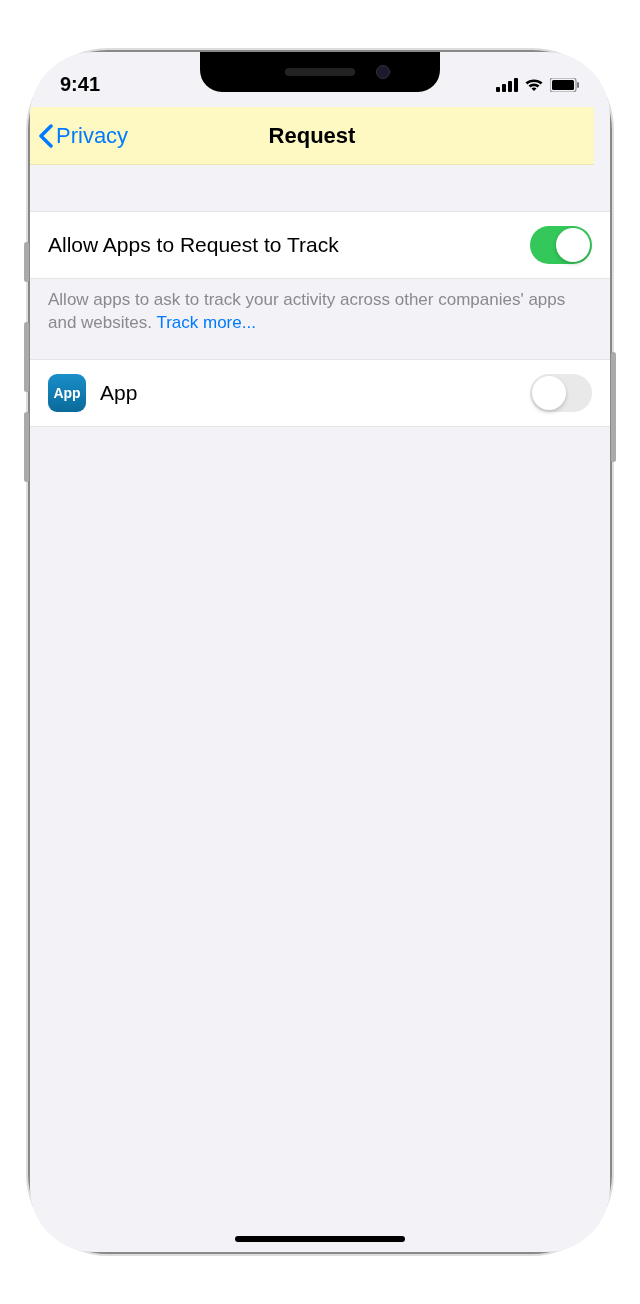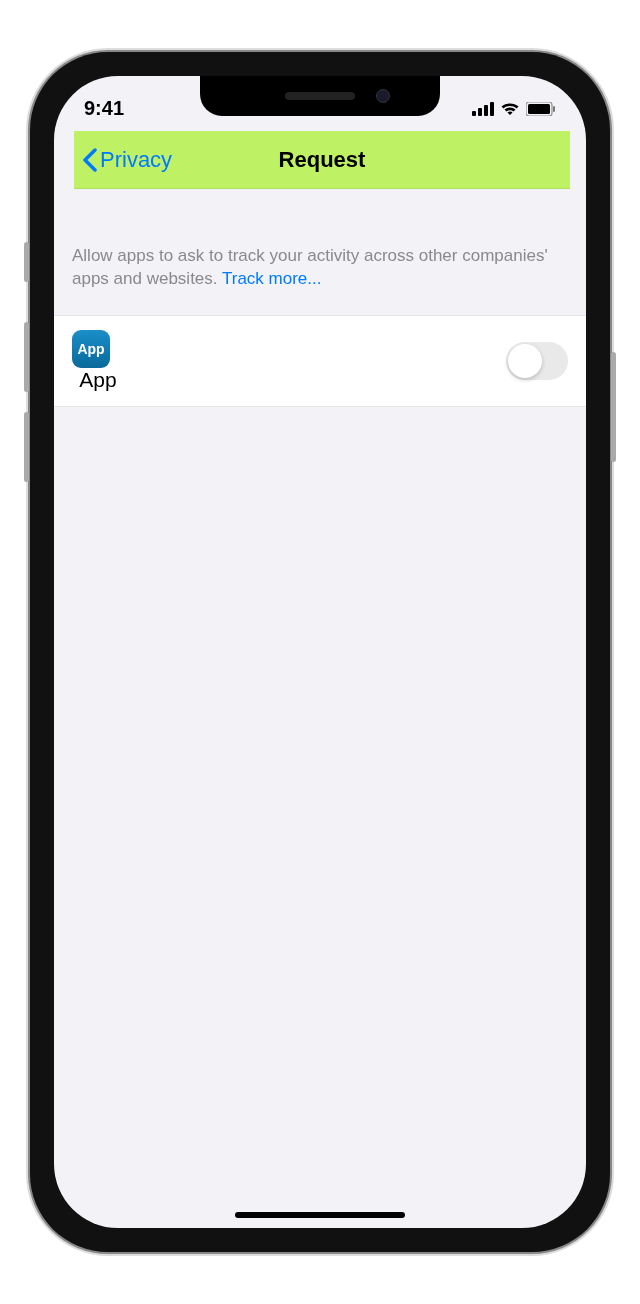--- a/index.html
+++ b/index.html
@@ -14,21 +14,21 @@
       height: 1304px;
       display: flex;
       align-items: center;
       justify-content: center;
     }
     .phone-frame {
       width: 580px;
       height: 1200px;
       background: #111;
       border-radius: 78px;
-      padding: 24px;
+      padding: 0;
       position: relative;
       box-shadow: 0 0 0 2px #888, 0 0 0 4px #ddd;
     }
     .side-button {
       position: absolute;
       background: #aaa;
       border-radius: 3px;
     }
     .btn-left-1 { left: -6px; top: 190px; width: 5px; height: 40px; }
     .btn-left-2 { left: -6px; top: 270px; width: 5px; height: 70px; }
@@ -98,22 +98,21 @@
     .nav-bar {
       position: absolute;
       top: 55px;
       left: 0;
       right: 16px;
       height: 58px;
       display: flex;
       align-items: center;
       padding: 0 8px;
       border-bottom: 1px solid rgba(0,0,0,0.08);
-      background: #bef264;
-      margin-left: 20px;
+      background: #fef9c3;
     }
     .back-button {
       display: flex;
       align-items: center;
       color: #007aff;
       font-size: 22px;
       cursor: pointer;
     }
     .back-chevron {
       margin-right: 2px;
@@ -194,21 +193,20 @@
       align-items: center;
       justify-content: center;
       color: #fff;
       font-size: 14px;
       font-weight: 600;
       margin-right: 14px;
     }
     .cell-left {
       display: flex;
       align-items: center;
-      flex-direction: column;
     }
     .home-indicator {
       position: absolute;
       bottom: 10px;
       left: 50%;
       transform: translateX(-50%);
       width: 170px;
       height: 6px;
       background: #000;
       border-radius: 3px;
@@ -257,20 +255,26 @@
           <path d="M13 2 L3 12 L13 22" stroke="#007aff" stroke-width="3.5" fill="none" stroke-linecap="round" stroke-linejoin="round"></path>
         </svg>
         <span>Privacy</span>
       </div>
       <div class="nav-title">Request</div>
     </div>
 
     <div class="content">
       <div class="spacer-top"></div>
 
+      <div class="cell">
+        <span class="cell-label">Allow Apps to Request to Track</span>
+        <div class="toggle on">
+          <div class="toggle-knob"></div>
+        </div>
+      </div>
 
       <div class="footer-text">
         <span>Allow apps to ask to track your activity across other companies' apps and websites. </span><span class="link">Track more...</span>
       </div>
 
       <div class="cell">
         <div class="cell-left">
           <div class="app-icon">App</div>
           <span class="cell-label">App</span>
         </div>

